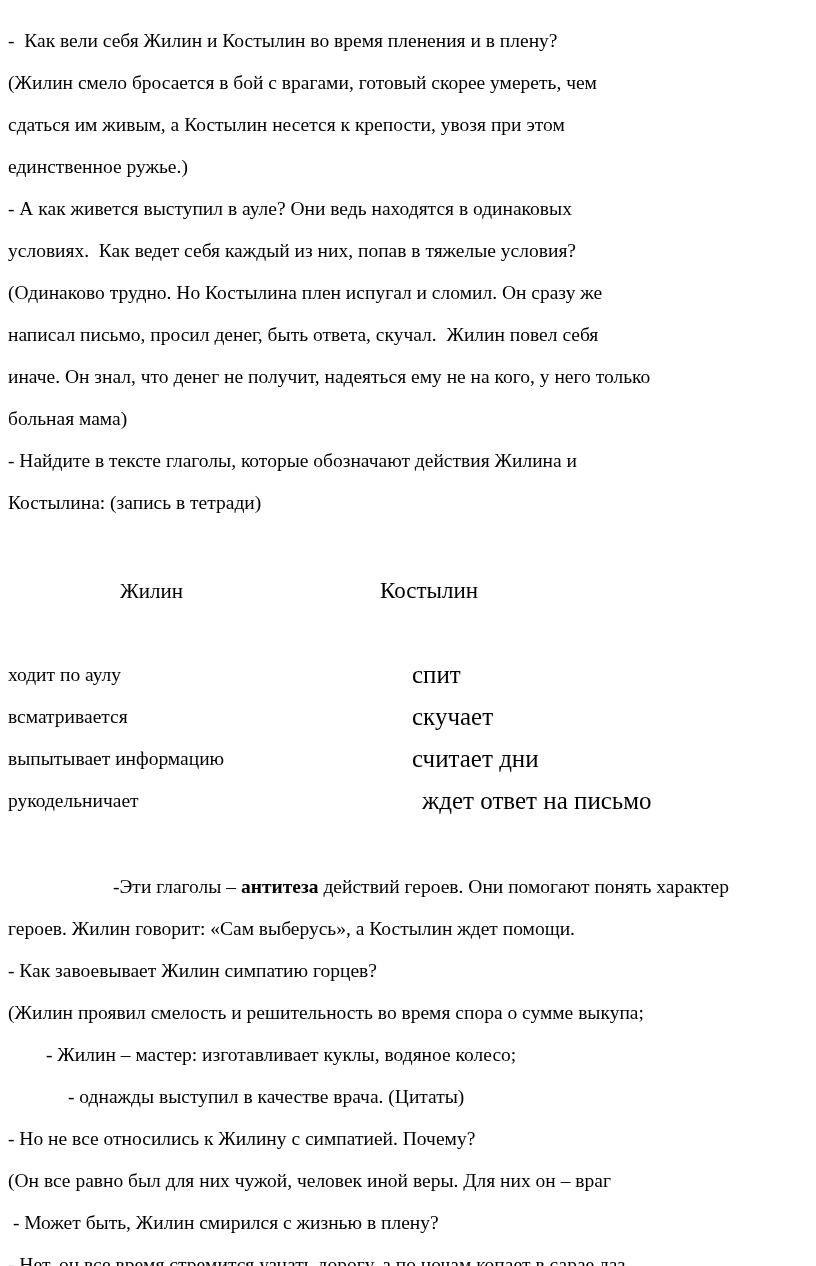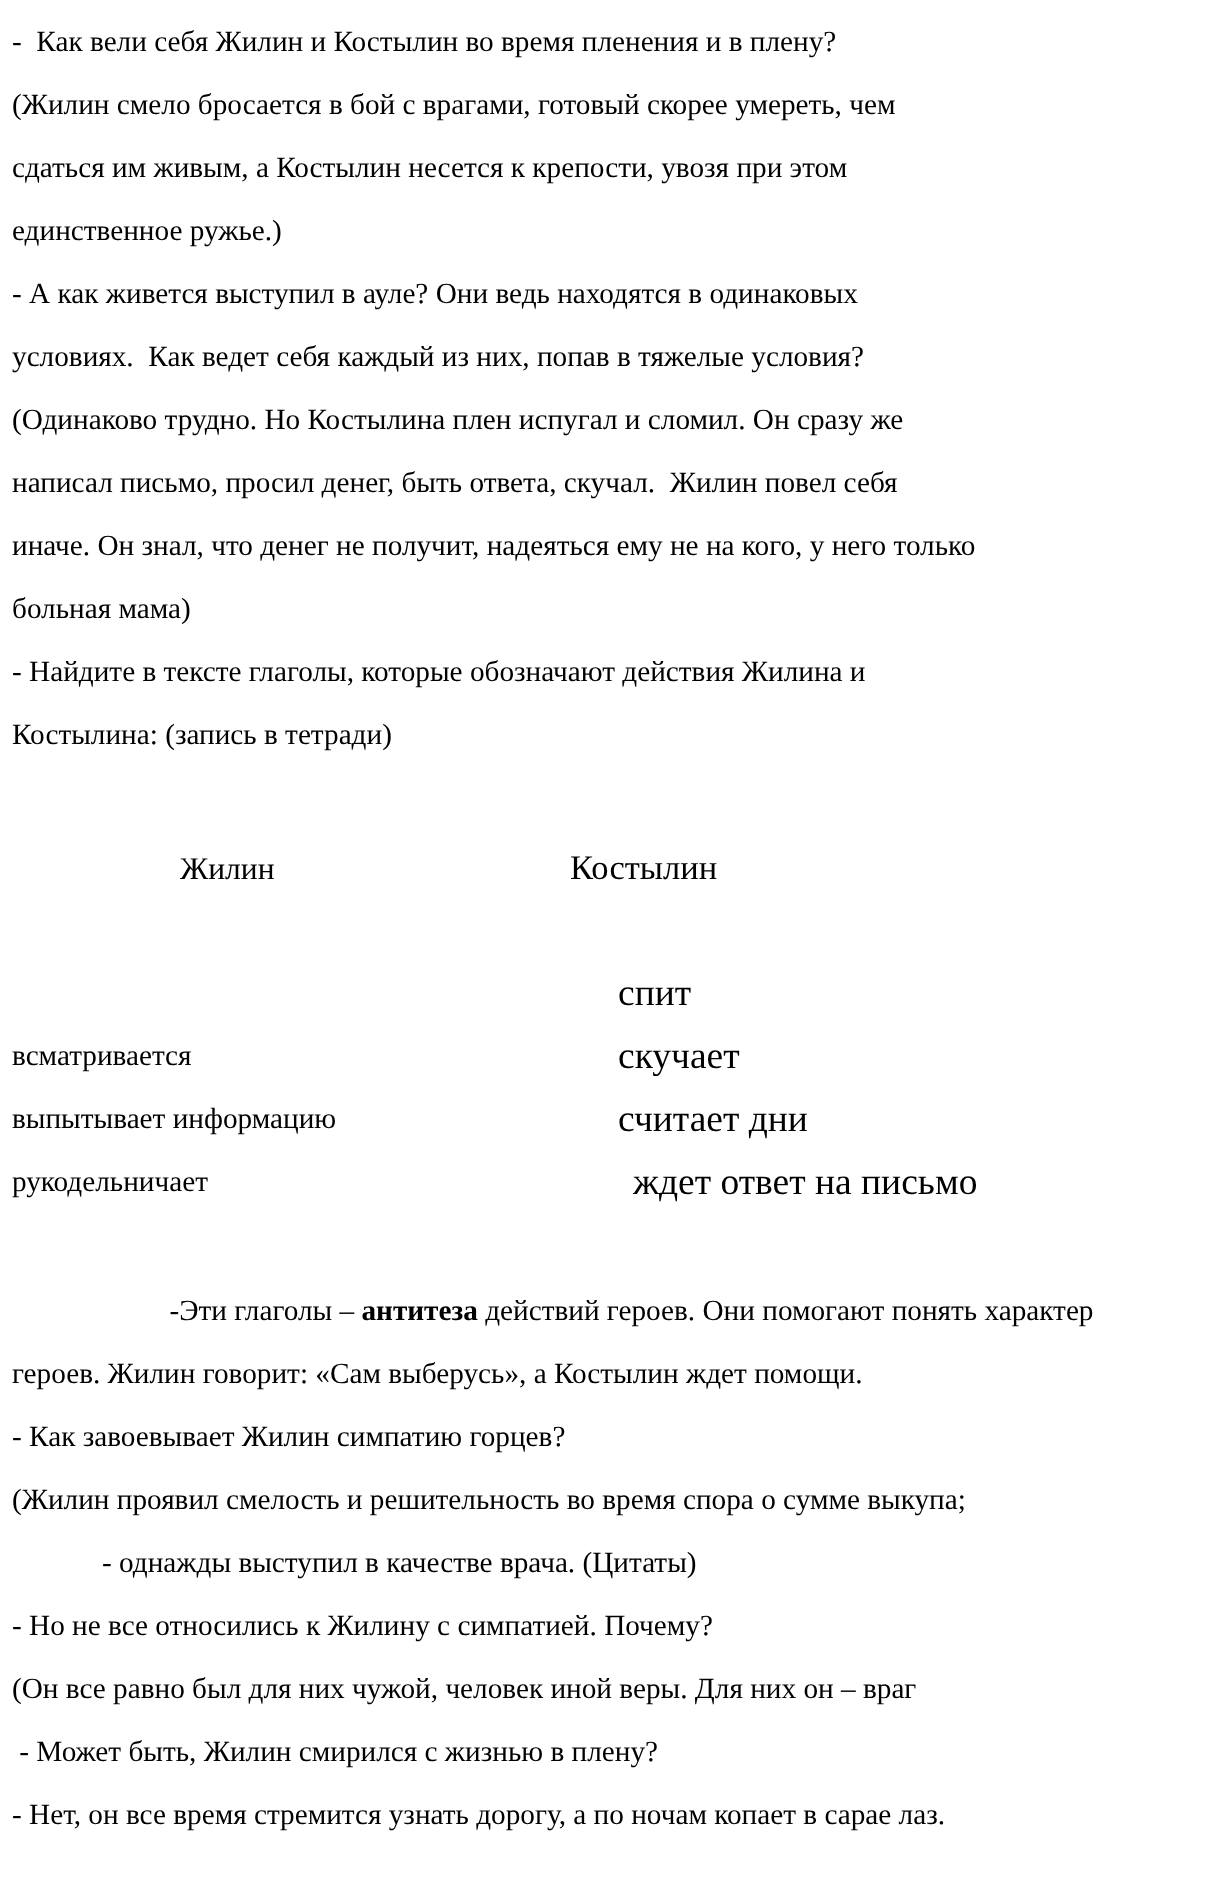--- a/index.html
+++ b/index.html
@@ -11,21 +11,21 @@
     width: 816px;
     height: 1266px;
     font-family: "Liberation Serif", "DejaVu Serif", serif;
     color: #000000;
     overflow: hidden;
   }
   .page {
     width: 816px;
     height: 1266px;
     box-sizing: border-box;
-    padding: 8px 12px 0 8px;
+    padding: 20px 12px 0 8px;
     position: relative;
   }
   .line {
     font-size: 19.5px;
     line-height: 42px;
     white-space: pre-wrap;
   }
   .table-head {
     margin-top: 46px;
     position: relative;
@@ -87,20 +87,21 @@
 
   <div class="table-head">
     <div class="col-a">Жилин</div>
     <div class="col-b">Костылин</div>
   </div>
 
   <div class="spacer-row"></div>
 
   <div>
     <div class="verb-row">
+      <span class="verb-left">ходит по аулу</span>
       <span class="verb-right" style="left:404px">спит</span>
     </div>
     <div class="verb-row">
       <span class="verb-left">всматривается</span>
       <span class="verb-right" style="left:404px">скучает</span>
     </div>
     <div class="verb-row">
       <span class="verb-left">выпытывает информацию</span>
       <span class="verb-right" style="left:404px">считает дни</span>
     </div>
@@ -111,20 +112,21 @@
   </div>
 
   <div class="spacer-small"></div>
 
   <div class="line tab-antiteza"><span>-Эти глаголы – </span><span class="bold">антитеза</span><span> действий героев. Они помогают понять характер</span></div>
 
   <div>
     <div class="line">героев. Жилин говорит: «Сам выберусь», а Костылин ждет помощи.</div>
     <div class="line">- Как завоевывает Жилин симпатию горцев?</div>
     <div class="line">(Жилин проявил смелость и решительность во время спора о сумме выкупа;</div>
+    <div class="line tab1">- Жилин – мастер: изготавливает куклы, водяное колесо;</div>
     <div class="line tab2">- однажды выступил в качестве врача. (Цитаты)</div>
     <div class="line">- Но не все относились к Жилину с симпатией. Почему?</div>
     <div class="line">(Он все равно был для них чужой, человек иной веры. Для них он – враг</div>
     <div class="line"> - Может быть, Жилин смирился с жизнью в плену?</div>
     <div class="line">- Нет, он все время стремится узнать дорогу, а по ночам копает в сарае лаз.</div>
   </div>
 
 </div>
 
 </body></html>

